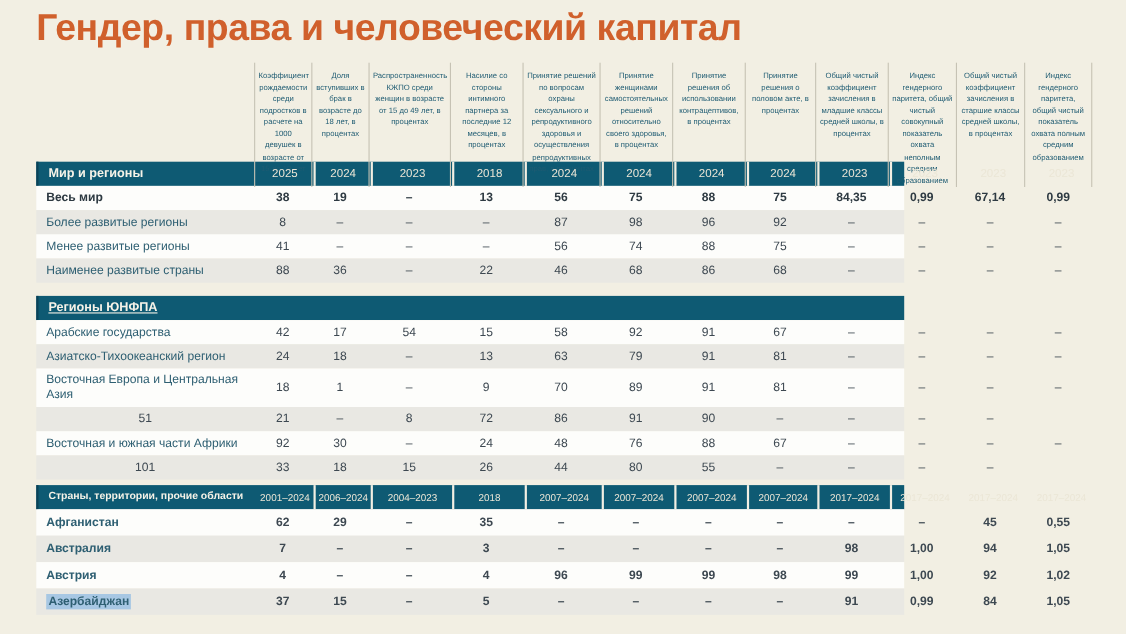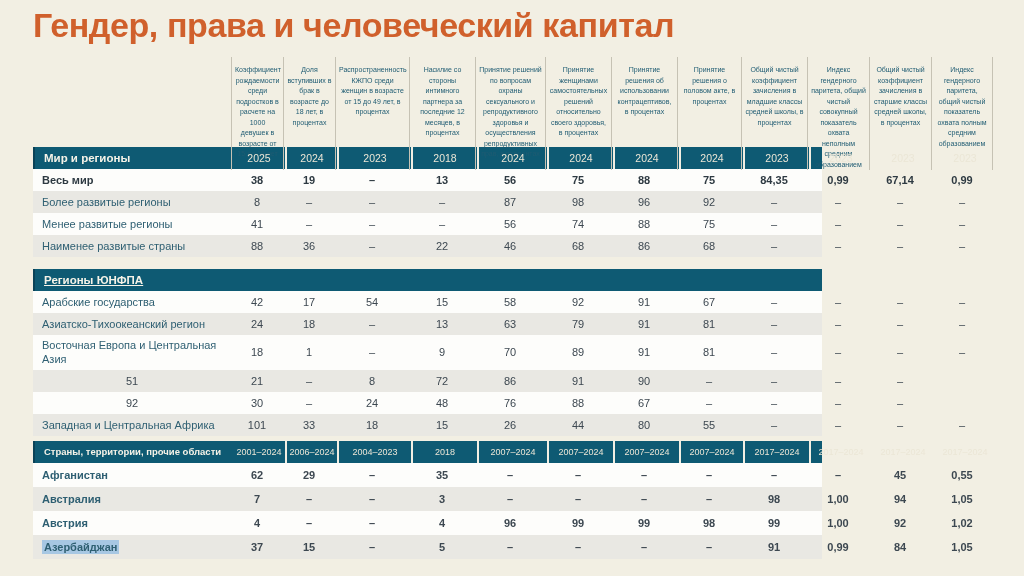--- a/index.html
+++ b/index.html
@@ -225,35 +225,35 @@
             <div class="val">72</div>
             <div class="val">86</div>
             <div class="val">91</div>
             <div class="val">90</div>
             <div class="val">–</div>
             <div class="val">–</div>
             <div class="val">–</div>
             <div class="val">–</div>
           </div>
           <div class="grid row">
+            <div class="rlabel">Восточная и южная части Африки</div>
             <div class="val">92</div>
             <div class="val">30</div>
             <div class="val">–</div>
             <div class="val">24</div>
             <div class="val">48</div>
             <div class="val">76</div>
             <div class="val">88</div>
             <div class="val">67</div>
             <div class="val">–</div>
             <div class="val">–</div>
             <div class="val">–</div>
             <div class="val">–</div>
           </div>
           <div class="grid row alt">
-            <div class="rlabel">Западная и Центральная Африка</div>
             <div class="val">101</div>
             <div class="val">33</div>
             <div class="val">18</div>
             <div class="val">15</div>
             <div class="val">26</div>
             <div class="val">44</div>
             <div class="val">80</div>
             <div class="val">55</div>
             <div class="val">–</div>
             <div class="val">–</div>

